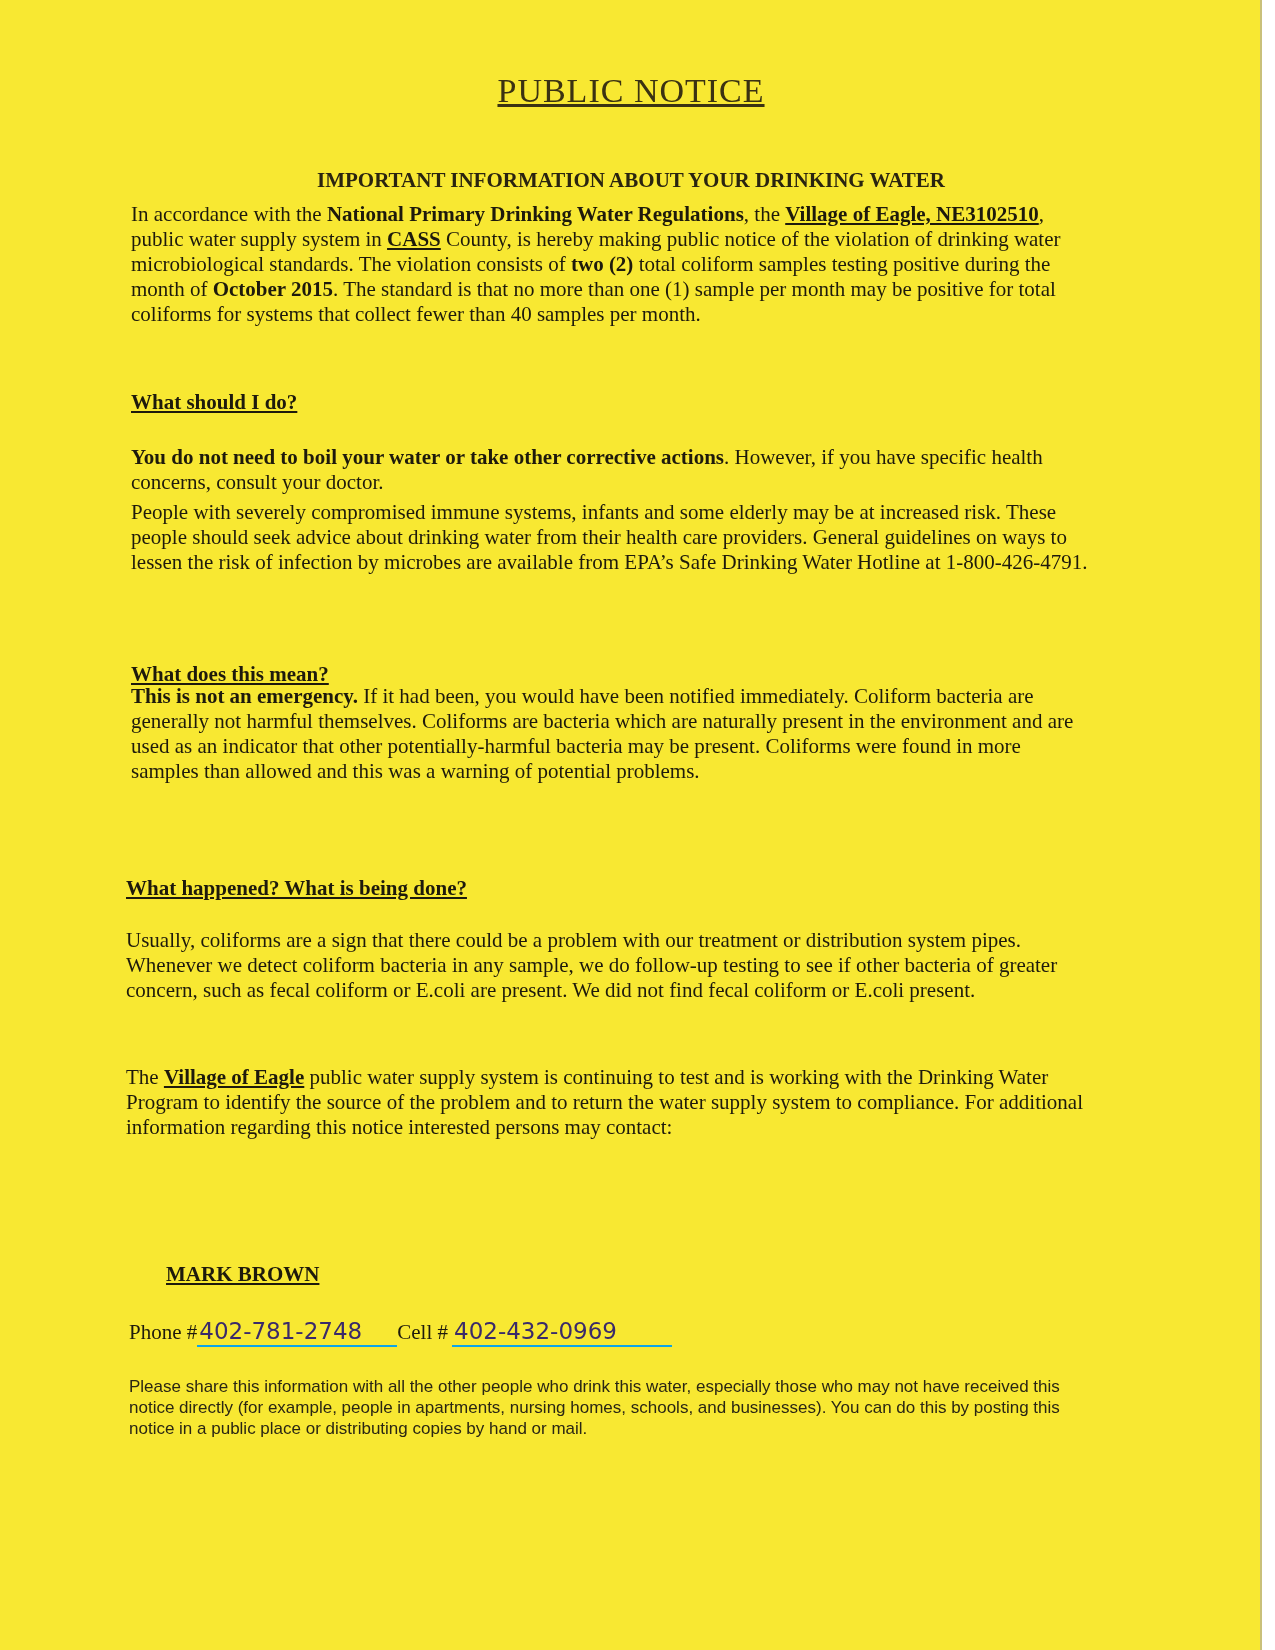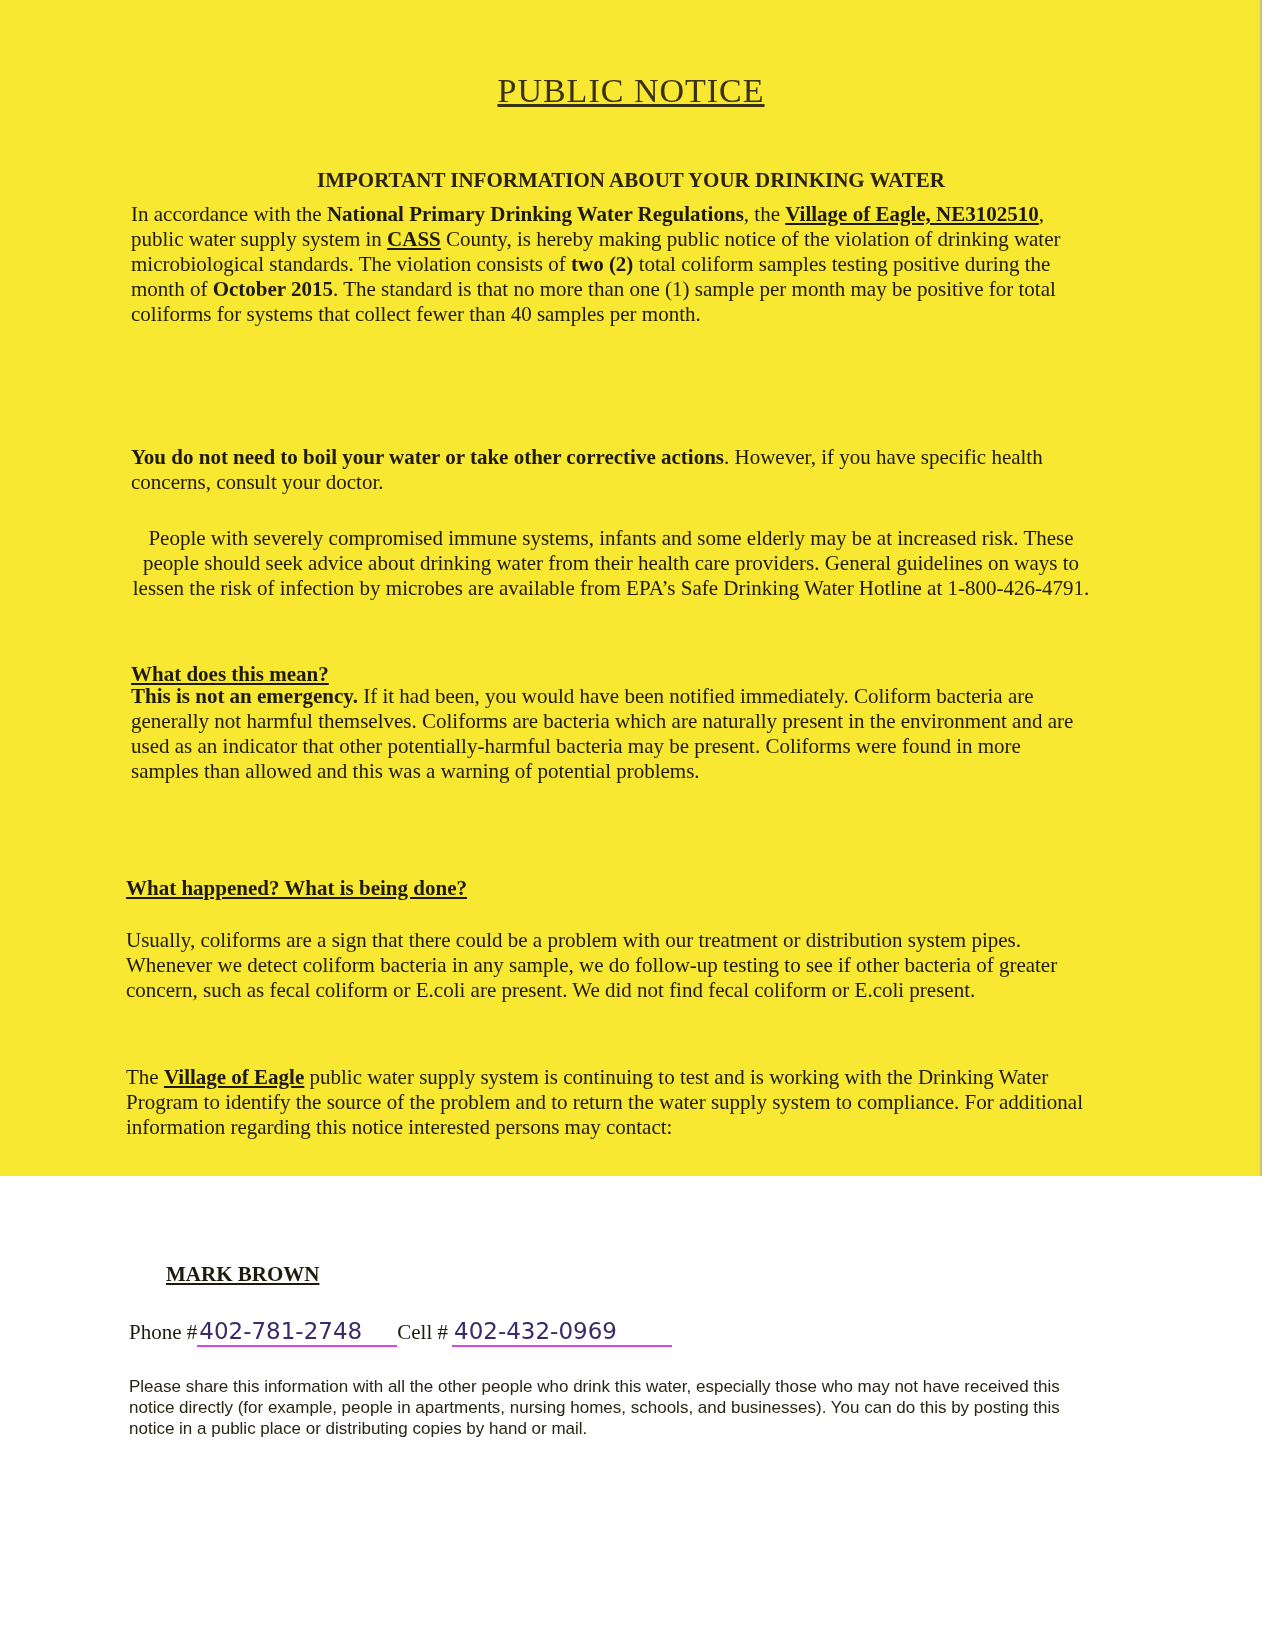--- a/index.html
+++ b/index.html
@@ -3,21 +3,21 @@
 <meta charset="utf-8">
 <style>
   html, body { margin:0; padding:0; }
   body {
     width:1275px; height:1650px; overflow:hidden;
     background:#ffffff;
     position:relative;
   }
   .page {
     position:absolute; left:0; top:0;
-    width:1262px; height:1176px;
+    width:1262px; height:1650px;
     background:#f8e832;
     border-right:2px solid #c9c07a;
     box-sizing:border-box;
   }
   .serif { font-family:"Liberation Serif", "DejaVu Serif", serif; color:#1e1a0c; }
   .title {
     position:absolute; left:0; width:1262px; top:72px;
     text-align:center; font-size:34px; letter-spacing:1px;
   }
   .title span { text-decoration:underline; text-decoration-thickness:3px; color:#3b3212; font-weight:normal; }
@@ -29,44 +29,45 @@
     position:absolute; left:131px; width:960px;
     font-size:21px; line-height:25px;
   }
   .heading { font-weight:bold; text-decoration:underline; font-size:21px; }
   .b { font-weight:bold; }
   .u { text-decoration:underline; font-weight:bold; }
   .contact-name { position:absolute; left:130px; top:1262px; font-size:21px; font-weight:bold; text-decoration:underline;margin-left:36px; }
   .phone-line { position:absolute; left:129px; top:1318px; font-size:21px; display:flex; align-items:center; }
   .hand {
     font-family:"DejaVu Sans", sans-serif; font-size:23px; color:#3a2a6a;
-    border-bottom:2px solid #d946ef; padding:0 8px 1px 2px; display:inline-block;
+    border-bottom:2px solid #0ea5e9; padding:0 8px 1px 2px; display:inline-block;
   }
   .sans {
     position:absolute; left:129px; top:1376px; width:960px;
     font-family:"Liberation Sans", "DejaVu Sans", sans-serif;
     font-size:17px; line-height:21px; color:#2a2614;
   }
 </style>
 </head>
 <body>
 
 <div class="page">
 
   <div class="title serif"><span>PUBLIC NOTICE</span></div>
   <div class="subtitle serif">IMPORTANT INFORMATION ABOUT YOUR DRINKING WATER</div>
 
   <div class="block serif" style="top:202px;">
     <span>In accordance with the </span><span class="b">National Primary Drinking Water Regulations</span><span>, the </span><span class="u">Village of Eagle, NE3102510</span><span>, public water supply system in </span><span class="u">CASS</span><span> County, is hereby making public notice of the violation of drinking water microbiological standards.  The violation consists of </span><span class="b">two (2)</span><span> total coliform samples testing positive during the month of </span><span class="b">October 2015</span><span>.  The standard is that no more than one (1) sample per month may be positive for total coliforms for systems that collect fewer than 40 samples per month.</span>
   </div>
 
+  <div class="block serif heading" style="top:390px;">What should I do?</div>
   <div class="block serif" style="top:445px;">
     <span class="b">You do not need to boil your water or take other corrective actions</span><span>.  However, if you have specific health concerns, consult your doctor.</span>
   </div>
-  <div class="block serif" style="top:526px;text-align:center;">People with severely compromised immune systems, infants and some elderly may be at increased risk.  These people should seek advice about drinking water from their health care providers.  General guidelines on ways to lessen the risk of infection by microbes are available from EPA’s Safe Drinking Water Hotline at 1-800-426-4791.</div>
+  <div class="block serif" style="top:500px;">People with severely compromised immune systems, infants and some elderly may be at increased risk.  These people should seek advice about drinking water from their health care providers.  General guidelines on ways to lessen the risk of infection by microbes are available from EPA’s Safe Drinking Water Hotline at 1-800-426-4791.</div>
 
   <div class="block serif heading" style="top:662px;">What does this mean?</div>
   <div class="block serif" style="top:684px;">
     <span class="b">This is not an emergency.</span><span>  If it had been, you would have been notified immediately.  Coliform bacteria are generally not harmful themselves. Coliforms are bacteria which are naturally present in the environment and are used as an indicator that other potentially-harmful bacteria may be present.  Coliforms were found in more samples than allowed and this was a warning of potential problems.</span>
   </div>
 
   <div class="block serif heading" style="top:876px; left:126px;">What happened? What is being done?</div>
   <div class="block serif" style="top:928px; left:126px;">Usually, coliforms are a sign that there could be a problem with our treatment or distribution system pipes.  Whenever we detect coliform bacteria in any sample, we do follow-up testing to see if other bacteria of greater concern, such as fecal coliform or E.coli are present.  We did not find fecal coliform or E.coli present.</div>
   <div class="block serif" style="top:1065px; left:126px;">
     <span>The </span><span class="u">Village of Eagle</span><span> public water supply system is continuing to test and is working with the Drinking Water Program to identify the source of the problem and to return the water supply system to compliance.  For additional information regarding this notice interested persons may contact:</span>

